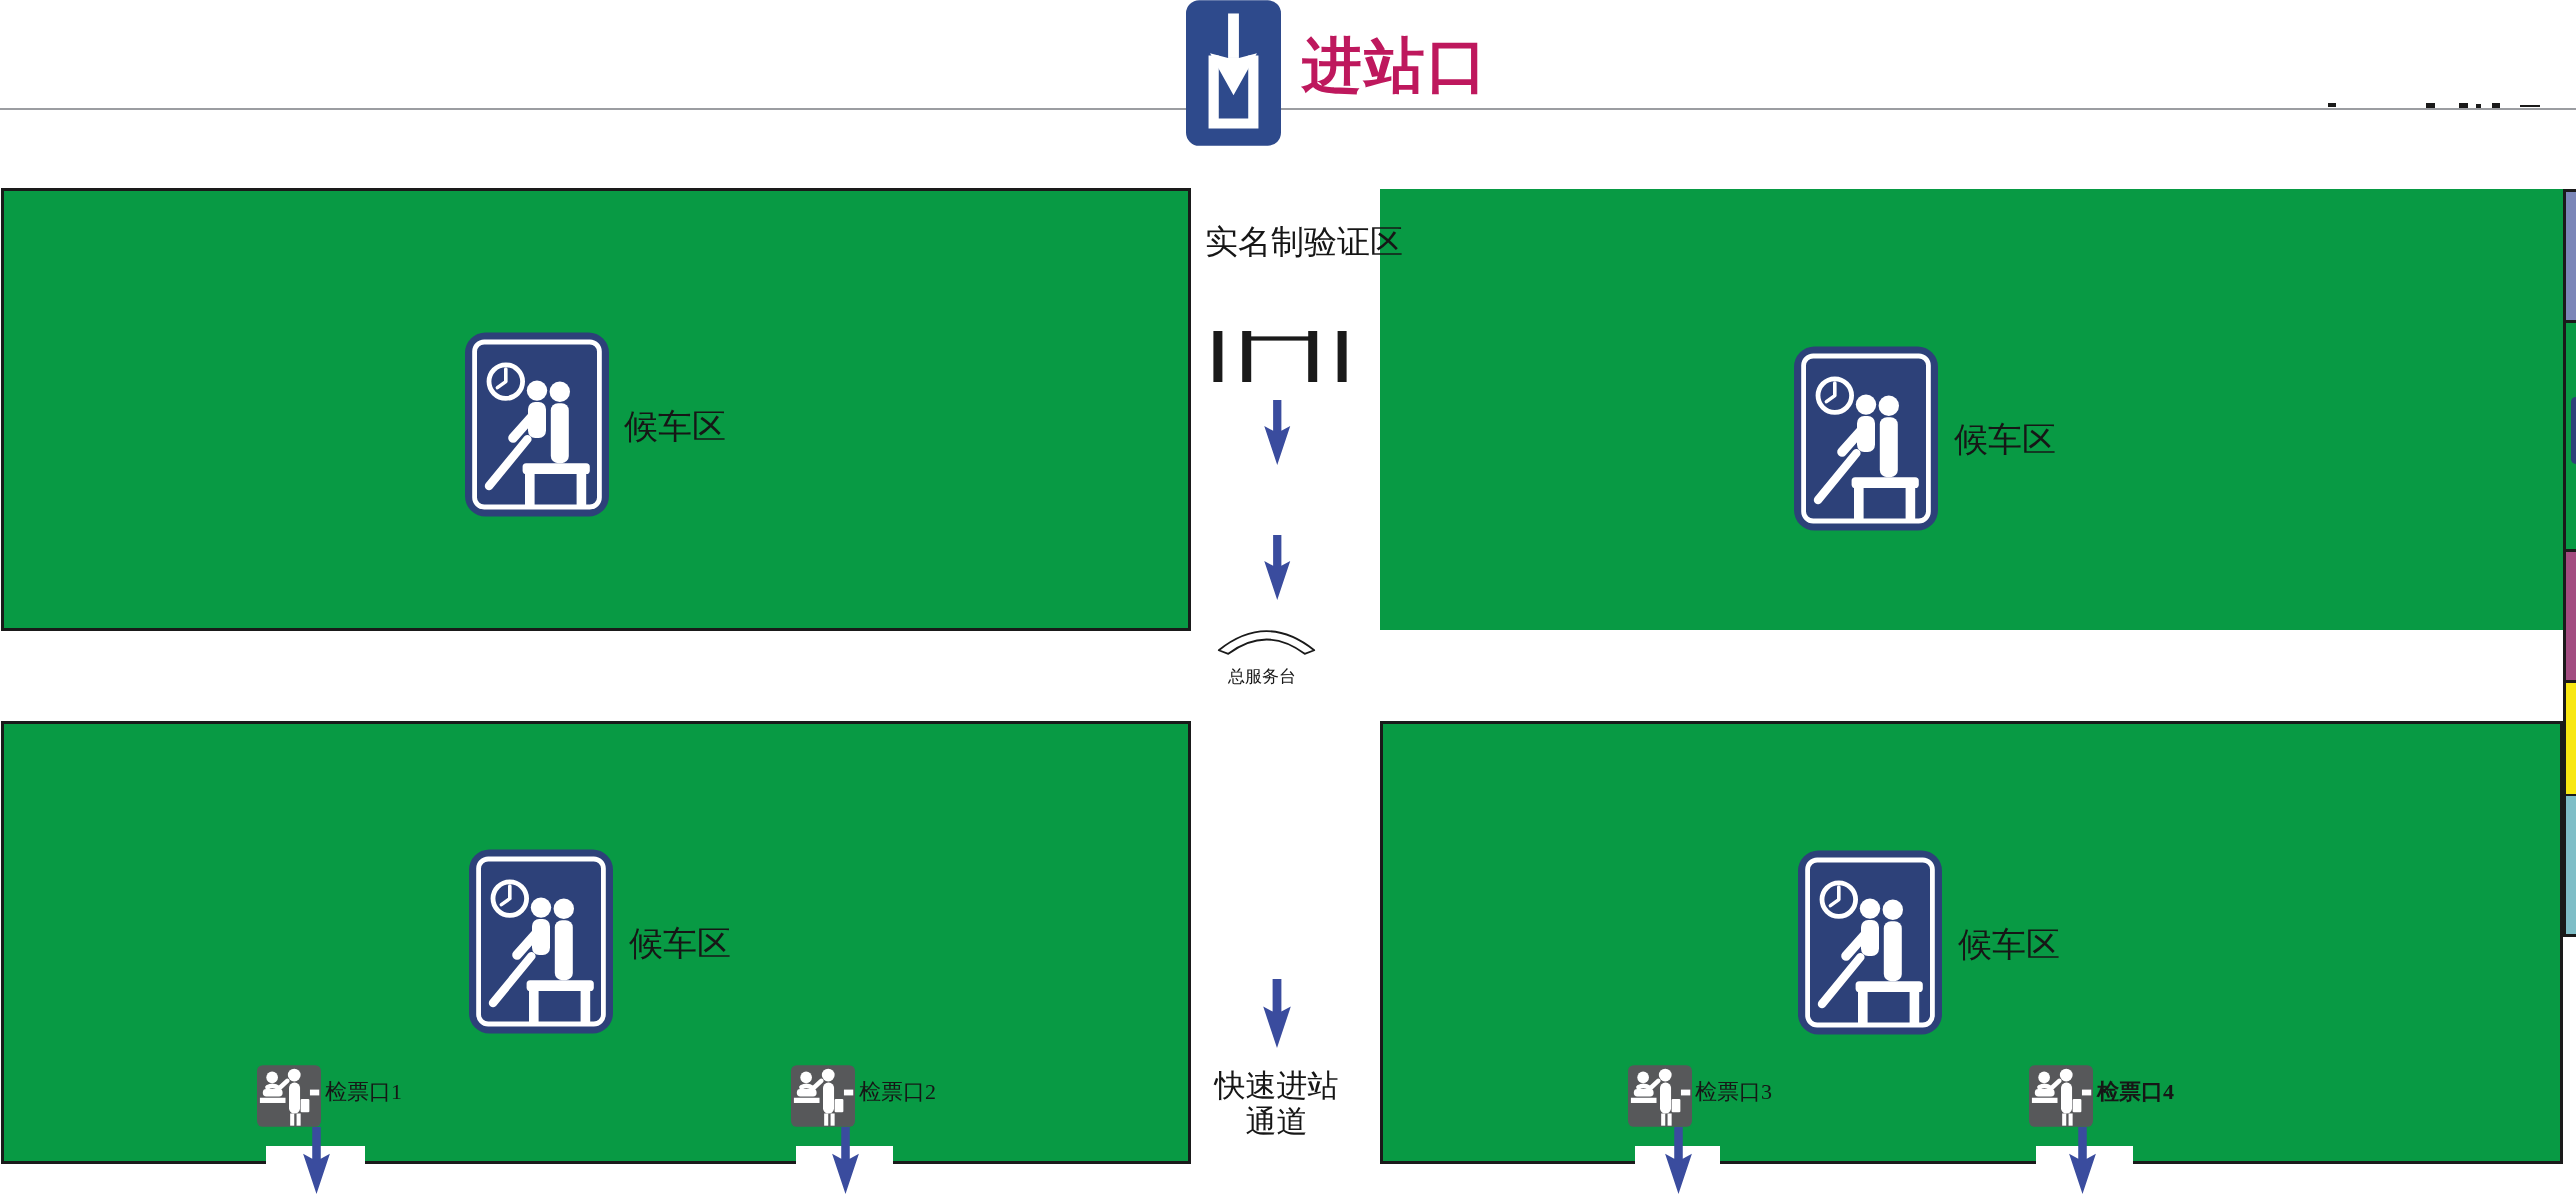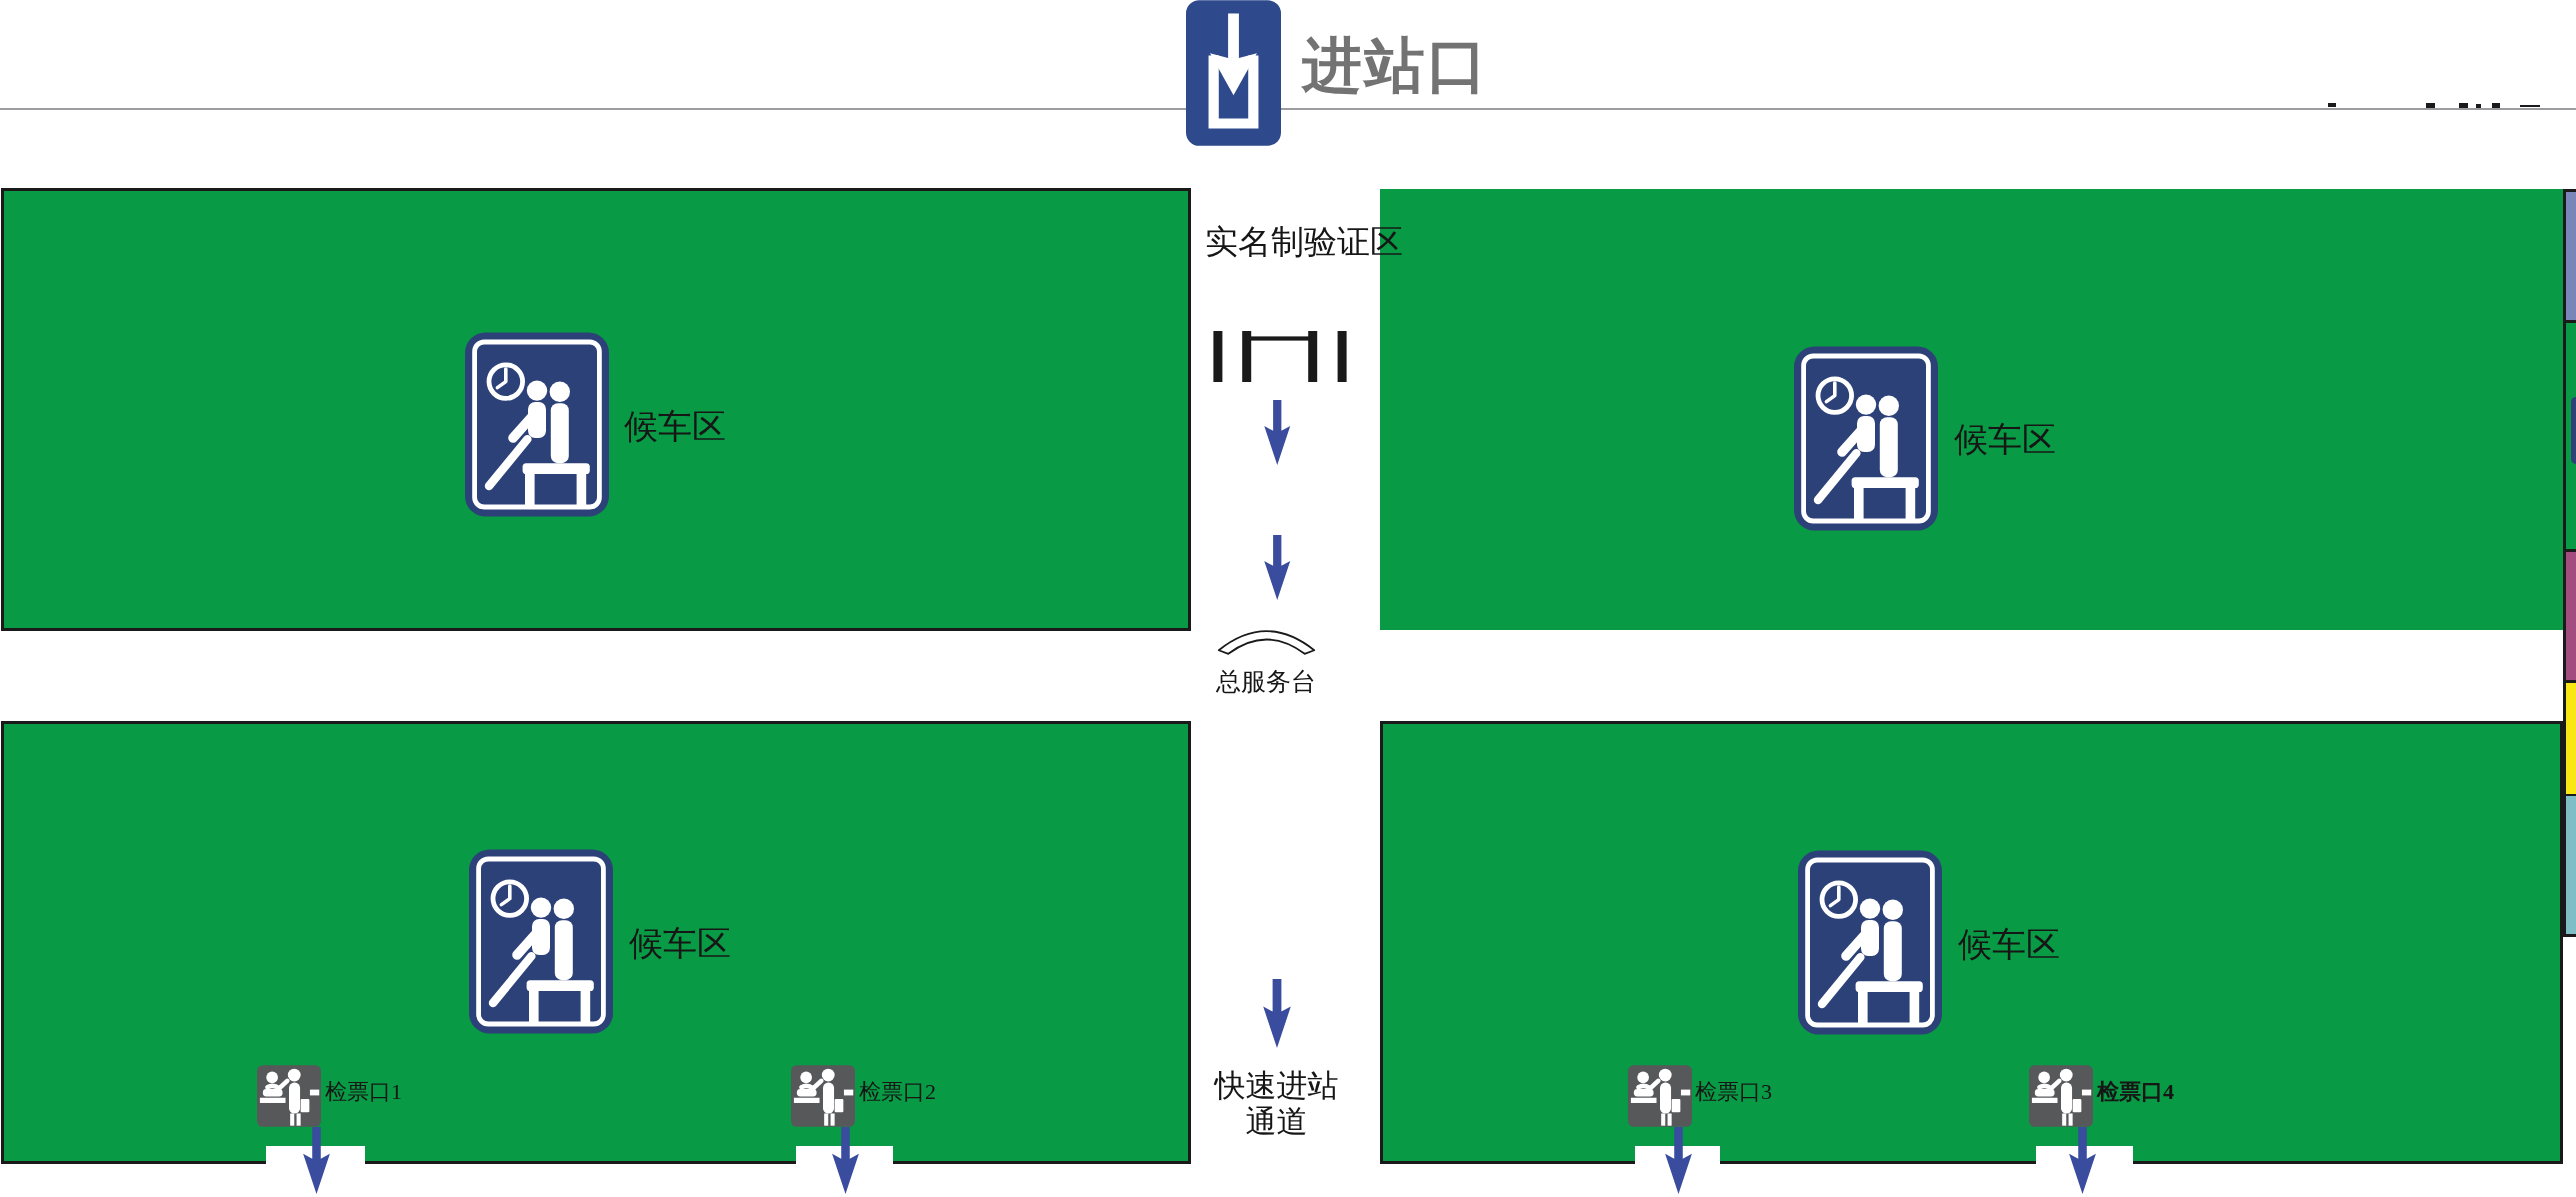--- a/index.html
+++ b/index.html
@@ -10,25 +10,25 @@
   }
   html,body{margin:0;padding:0;background:#fff;}
   .stage{position:relative;width:2576px;height:1197px;background:#fff;overflow:hidden;
          font-family:"Liberation Serif",serif;color:var(--outline-black);}
   .abs{position:absolute;}
   .divider{left:0;top:108px;width:2576px;height:2.4px;background:var(--divider-gray);}
   .mark{background:var(--outline-black);}
   .block{background:var(--zone-green);box-sizing:border-box;}
   .bordered{border:3px solid var(--outline-black);}
   .title{font-family:"Liberation Sans",sans-serif;font-weight:800;font-size:60px;
-         line-height:1.05;letter-spacing:2.4px;color:#737373;white-space:nowrap;}
+         line-height:1.05;letter-spacing:2.4px;color:#be185d;white-space:nowrap;}
   .cjk{white-space:nowrap;color:#161616;}
   .waiting-label{font-size:34px;line-height:1.1;}
   .verify-label{font-size:33px;line-height:1.1;}
-  .desk-label{font-size:25px;line-height:1.1;}
+  .desk-label{font-size:17px;line-height:1.1;margin-left:12px;}
   .fast-label{font-size:31px;line-height:1.15;text-align:center;}
   .gate-label{font-size:22px;line-height:1.1;}
   .notch{background:#fff;z-index:4;} .z3{z-index:3;} .z5{z-index:5;}
   .strip-cell{box-sizing:border-box;border-left:3px solid var(--outline-black);
               border-bottom:3px solid var(--outline-black);position:absolute;width:12.6px;left:0;}
   svg{display:block;}
 </style>
 </head>
 <body>
 

